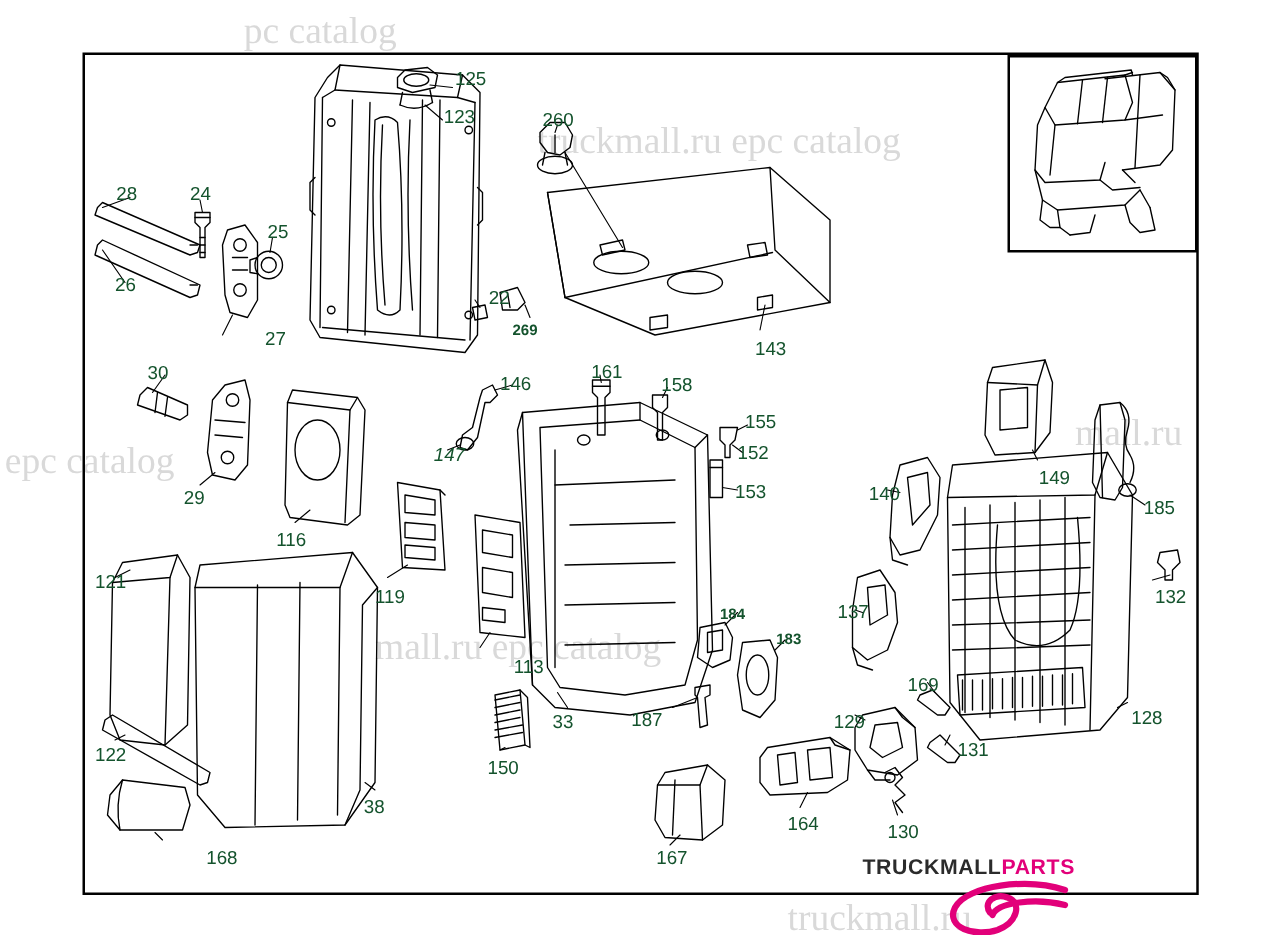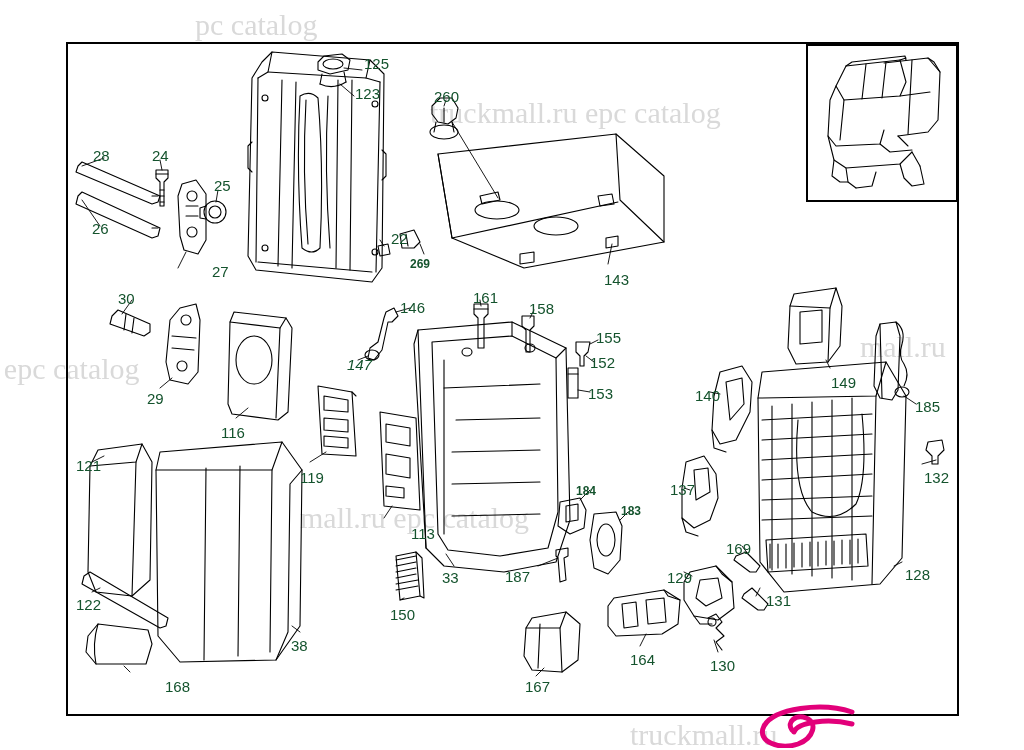--- a/index.html
+++ b/index.html
@@ -486,20 +486,23 @@
       <div class="lbl" style="left: 76px; top: 597px;">122</div>
       <div class="lbl" style="left: 390px; top: 607px;">150</div>
       <div class="lbl" style="left: 291px; top: 638px;">38</div>
       <div class="lbl" style="left: 630px; top: 652px;">164</div>
       <div class="lbl" style="left: 710px; top: 658px;">130</div>
       <div class="lbl" style="left: 118px; top: 679px; margin-left: 47px;">168</div>
       <div class="lbl" style="left: 525px; top: 679px;">167</div>
     </div>
 
   <div class="brand">
+    <div class="txt">
+      <span class="t1">TRUCKMALL</span><span class="t2">PARTS</span>
+    </div>
     <svg width="160" height="48" viewBox="0 0 160 48" style="position:absolute;right:0;top:16px;">
       <g fill="none" stroke="#e2007a" stroke-width="5" stroke-linecap="round">
         <path d="M150 12 C120 2 72 8 62 26 C54 42 78 50 96 44 C112 38 116 22 104 18 C94 14 84 22 90 30"></path>
         <path d="M150 24 C126 18 96 22 92 32"></path>
       </g>
     </svg>
   </div>
 
 </div>
 

